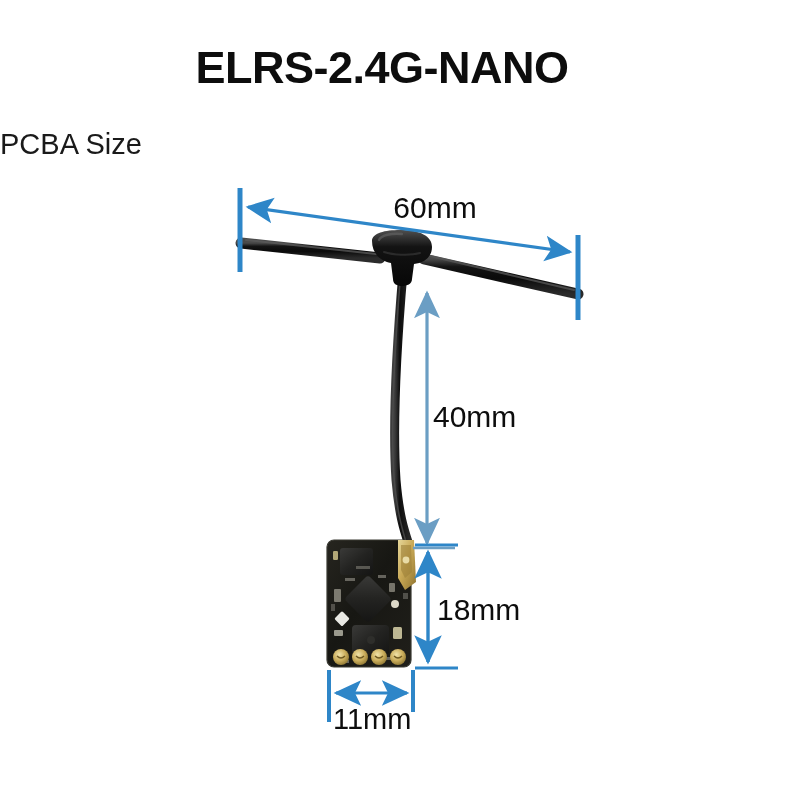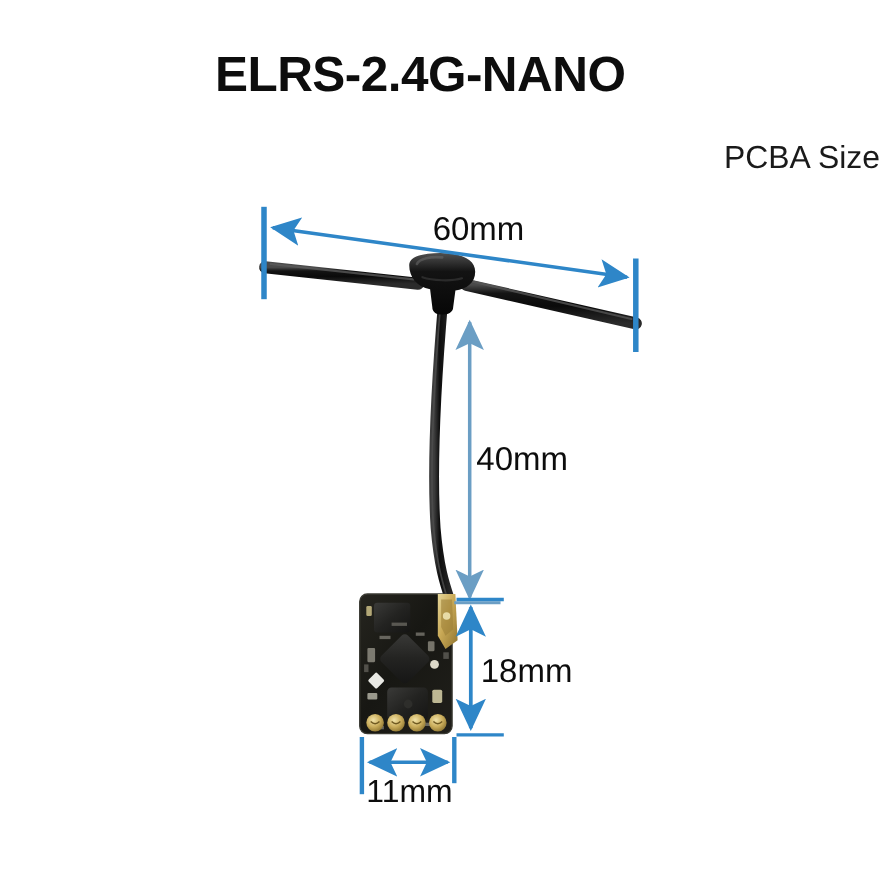--- a/index.html
+++ b/index.html
@@ -32,21 +32,21 @@
     letter-spacing: -0.5px;
     color: #0d0d0d;
     line-height: 1.05;
     margin-left: 12px;
   }
   .subtitle {
     position: absolute;
     top: 128px;
     left: 0;
     width: 800px;
-    text-align: right;
+    text-align: left;
     font-size: 29px;
     font-weight: normal;
     color: #1a1a1a;
   }
   #diagram {
     position: absolute;
     top: 0;
     left: 0;
     width: 800px;
     height: 800px;

